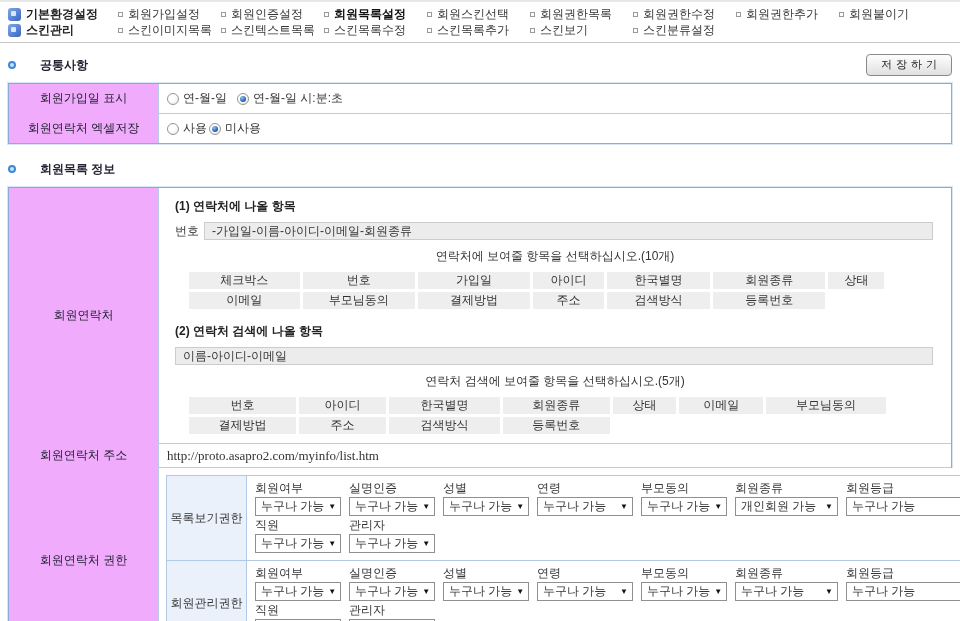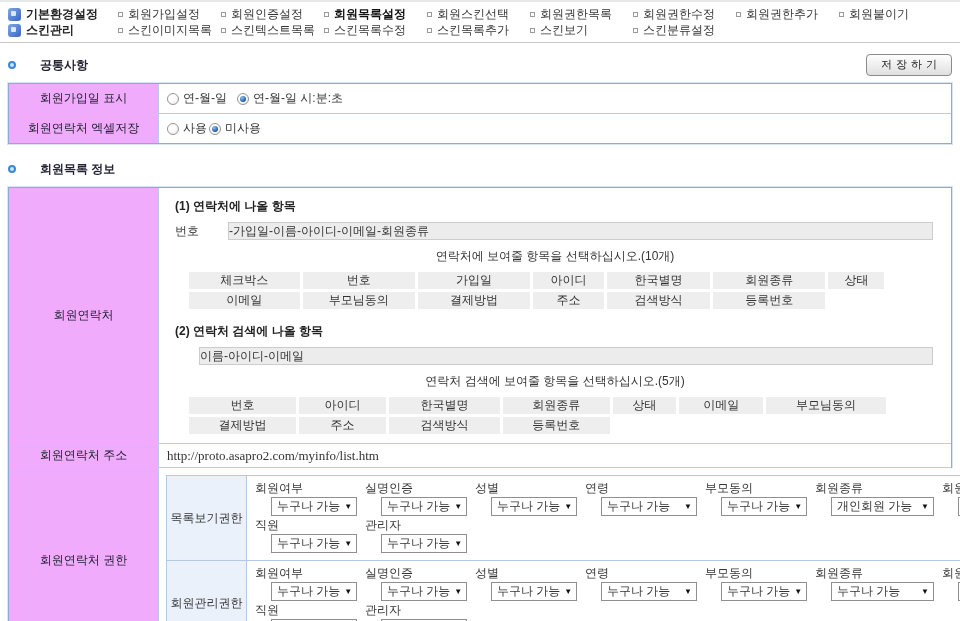--- a/index.html
+++ b/index.html
@@ -60,21 +60,21 @@
   .radio { width:12px; height:12px; border-radius:50%; border:1px solid #949494;
     background:radial-gradient(circle at 35% 30%, #ffffff 40%, #e3e3e3); position:relative; flex-shrink:0; }
   .radio.on::after { content:""; position:absolute; inset:2px; border-radius:50%;
     background:radial-gradient(circle at 35% 30%, #7db4e8 10%, #1c4f9e 75%); }
 
   
   .sub-title { font-weight:bold; color:#222; margin:2px 12px 7px 12px; }
   .sub-title.second { margin-top:14px; }
   .field-line { display:flex; align-items:center; gap:5px; margin:0 14px 4px 12px; }
   .text-input { flex:1; height:18px; line-height:16px; background:#ececec;
-    border:1px solid #cccccc; padding:1px 0; color:#333; font-family:inherit; font-size:12px;margin-left:24px; }
+    border:1px solid #cccccc; padding:1px 7px; color:#333; font-family:inherit; font-size:12px; }
   .hint { text-align:center; color:#333; margin:8px 0 7px 0; }
   .grid { display:flex; gap:3px; margin:0 20px 3px 26px; }
   .grid .cell { background:#eeeeee; height:17px; line-height:17px; text-align:center; color:#333; cursor:pointer; overflow:hidden; white-space:nowrap; }
   .grid .cell:empty { background:transparent; cursor:default; }
   .grid1 div:nth-of-type(1){width:15%;} .grid1 div:nth-of-type(2){width:15.2%;}
   .grid1 div:nth-of-type(3){width:15.2%;} .grid1 div:nth-of-type(4){width:9.6%;}
   .grid1 div:nth-of-type(5){width:14%;}  .grid1 div:nth-of-type(6){width:15.2%;}
   .grid1 div:nth-of-type(7){width:7.6%;}
   .grid2 div:nth-of-type(1){width:14.5%;} .grid2 div:nth-of-type(2){width:11.8%;}
   .grid2 div:nth-of-type(3){width:15%;}   .grid2 div:nth-of-type(4){width:14.5%;}
@@ -89,21 +89,21 @@
   .perm-row { display:flex; border-top:1px solid #b2c9e5; }
   .perm-row:first-child { border-top:none; }
   .perm-label { width:80px; flex-shrink:0; background:#eaf1fb; border-right:1px solid #b2c9e5;
     display:flex; align-items:center; justify-content:center; color:#333; }
   .perm-fields { flex:1; background:#fff; padding:5px 8px 7px 8px; }
   .frow { display:flex; gap:8px; }
   .frow2 { margin-top:2px; }
   .field { display:flex; flex-direction:column; gap:2px; }
   .flabel { color:#333; line-height:14px; white-space:nowrap; }
   .sel { height:19px; border:1px solid #8f8f8f; background:#fff; cursor:pointer;
-    display:flex; align-items:center; justify-content:space-between; gap:4px; padding:0 4px 0 5px; white-space:nowrap;margin-left:16px; }
+    display:flex; align-items:center; justify-content:space-between; gap:4px; padding:0 4px 0 5px; white-space:nowrap; }
   .sel .arrow { font-size:8px; color:#111; line-height:1; }
   .frow1 .field:nth-of-type(1) .sel { width:86px; }
   .frow1 .field:nth-of-type(2) .sel { width:86px; }
   .frow1 .field:nth-of-type(3) .sel { width:86px; }
   .frow1 .field:nth-of-type(4) .sel { width:96px; }
   .frow1 .field:nth-of-type(5) .sel { width:86px; }
   .frow1 .field:nth-of-type(6) .sel { width:103px; }
   .frow1 .field:nth-of-type(7) .sel { width:141px; }
   .frow2 .field .sel { width:86px; }
 </style>

